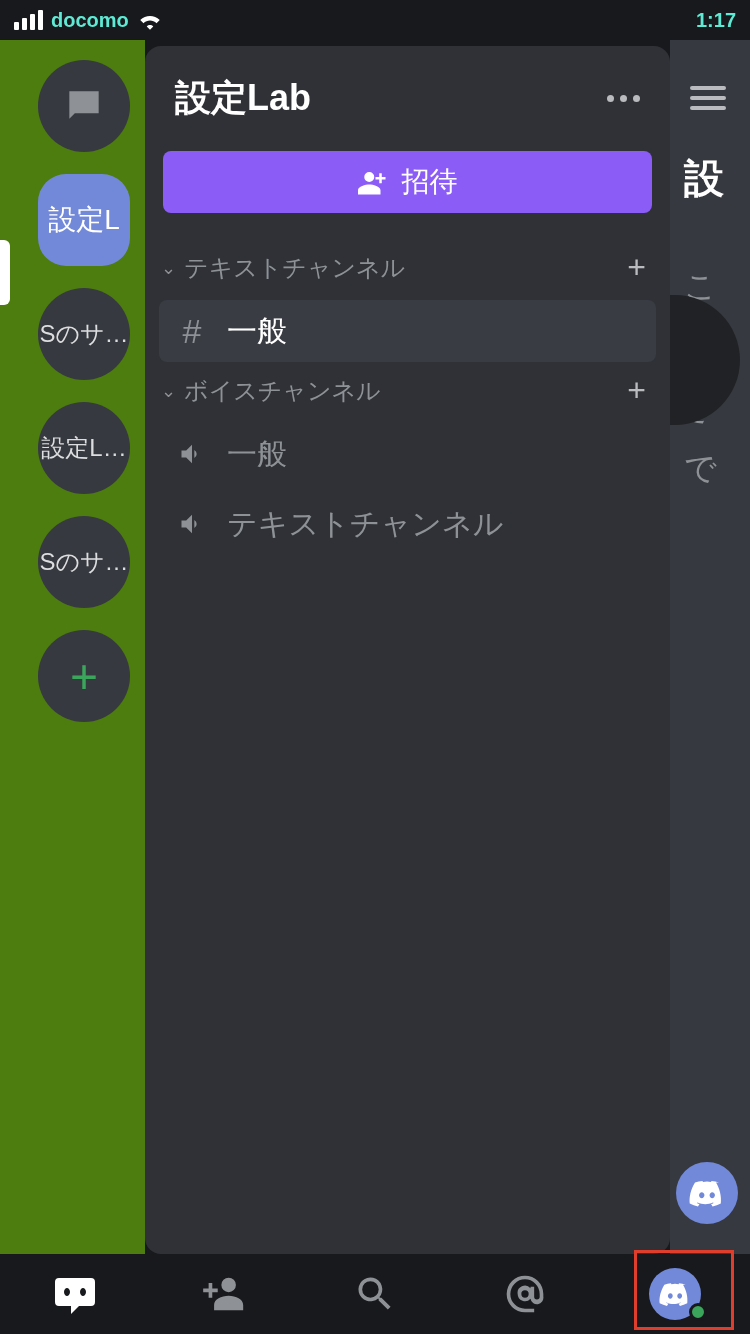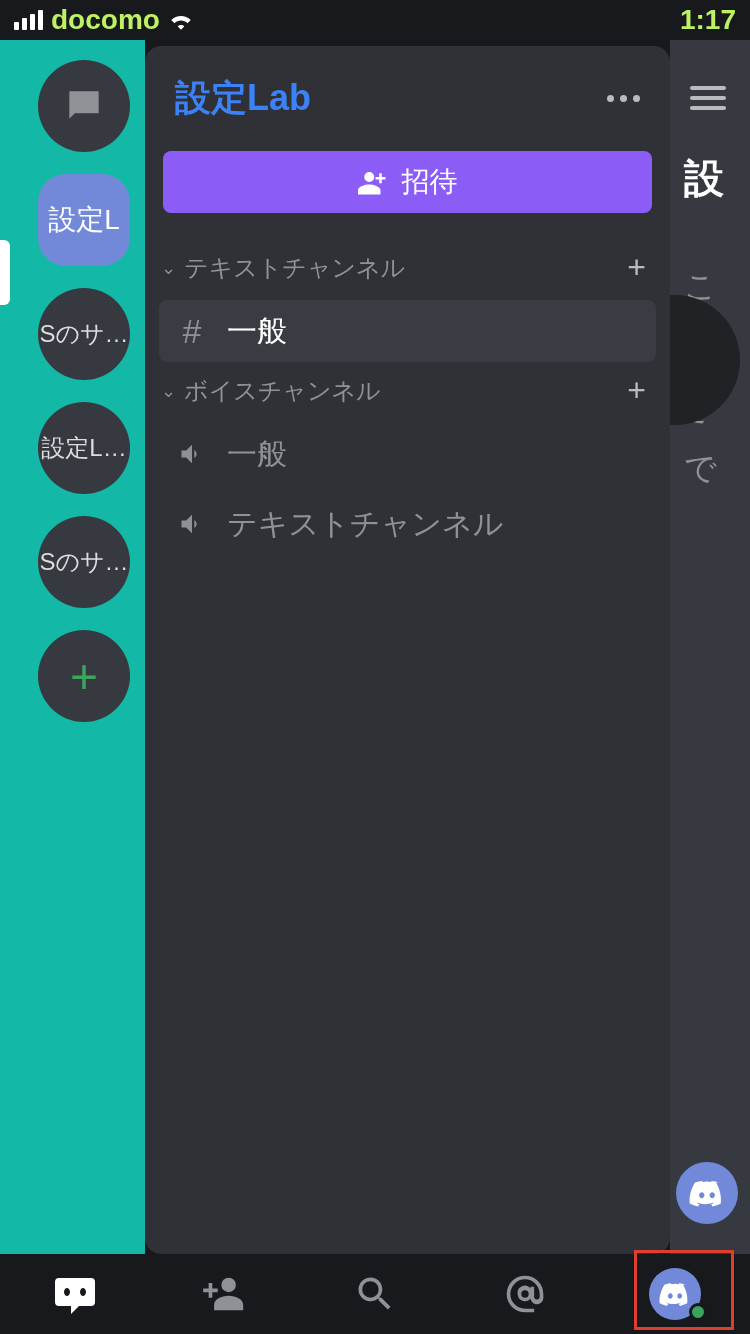--- a/index.html
+++ b/index.html
@@ -1,40 +1,40 @@
 <!DOCTYPE html>
 <html><head>
 <meta charset="utf-8">
 <style>
 * { margin:0; padding:0; box-sizing:border-box; font-family:-apple-system,"Hiragino Sans",sans-serif; }
 body { width:750px; height:1334px; background:#18191c; color:#dcddde; overflow:hidden; position:relative; }
 
 
-.status-bar { height:40px; display:flex; align-items:center; justify-content:space-between; padding:14px 14px; color:#bef264; font-size:28px; font-weight:600; }
+.status-bar { height:40px; display:flex; align-items:center; justify-content:space-between; padding:14px 14px; color:#5eead4; font-size:20px; font-weight:600; }
 .status-left, .status-right { display:flex; align-items:center; gap:8px; }
 .signal { display:flex; align-items:flex-end; gap:3px; }
 .signal span { width:5px; background:#fff; border-radius:1px; }
 .signal span:nth-child(1){height:8px} .signal span:nth-child(2){height:12px} .signal span:nth-child(3){height:16px} .signal span:nth-child(4){height:20px}
 .battery-wrap { display:flex; align-items:center; gap:4px; }
 .battery { width:42px; height:20px; border:2px solid #fff; border-radius:4px; position:relative; }
 .battery::after { content:""; position:absolute; right:-5px; top:5px; width:3px; height:6px; background:#fff; border-radius:0 2px 2px 0; }
 .battery-fill { width:58%; height:100%; background:#fff; border-radius:1px; }
 
 
 .app { display:flex; height:1214px; }
-.server-rail { width:145px; background:#14b8a6; display:flex; flex-direction:column; align-items:center; padding-top:20px; gap:22px; position:relative;padding-left:23px; }
+.server-rail { width:145px; background:#4d7c0f; display:flex; flex-direction:column; align-items:center; padding-top:20px; gap:22px; position:relative;padding-left:23px; }
 .server-item { width:92px; height:92px; border-radius:50%; background:#36393f; display:flex; align-items:center; justify-content:center; font-size:24px; color:#dcddde; cursor:pointer; }
 .server-item.square { border-radius:28px; }
 .server-item.active { background:#7289da; color:#fff; font-size:28px; font-weight:500; }
 .server-item.add { color:#3ba55c; font-size:48px; font-weight:300; }
 .select-pill { position:absolute; left:0; top:200px; width:10px; height:65px; background:#fff; border-radius:0 6px 6px 0; }
 
 .channel-panel { width:525px; background:#2f3136; border-radius:16px; margin-top:6px; padding:28px 0; display:flex; flex-direction:column; }
 .panel-head { display:flex; align-items:center; justify-content:space-between; padding:0 30px 28px; }
-.server-title { font-size:36px; font-weight:700; color:#3b82f6; }
+.server-title { font-size:36px; font-weight:700; color:#ffffff; }
 .more-dots { display:flex; gap:6px; }
 .more-dots span { width:7px; height:7px; background:#b9bbbe; border-radius:50%; }
 
 .invite-btn { margin:0 18px 30px; height:62px; background:#8b5cf6; border-radius:8px; display:flex; align-items:center; justify-content:center; gap:14px; color:#fff; font-size:28px; font-weight:500; }
 
 .cat-row { display:flex; align-items:center; justify-content:space-between; padding:6px 24px 10px 16px; color:#8e9297; font-size:24px; }
 .cat-left { display:flex; align-items:center; gap:8px; }
 .chevron { font-size:18px; transform:rotate(0); }
 .plus-cat { font-size:32px; color:#b9bbbe; font-weight:300; }
 

